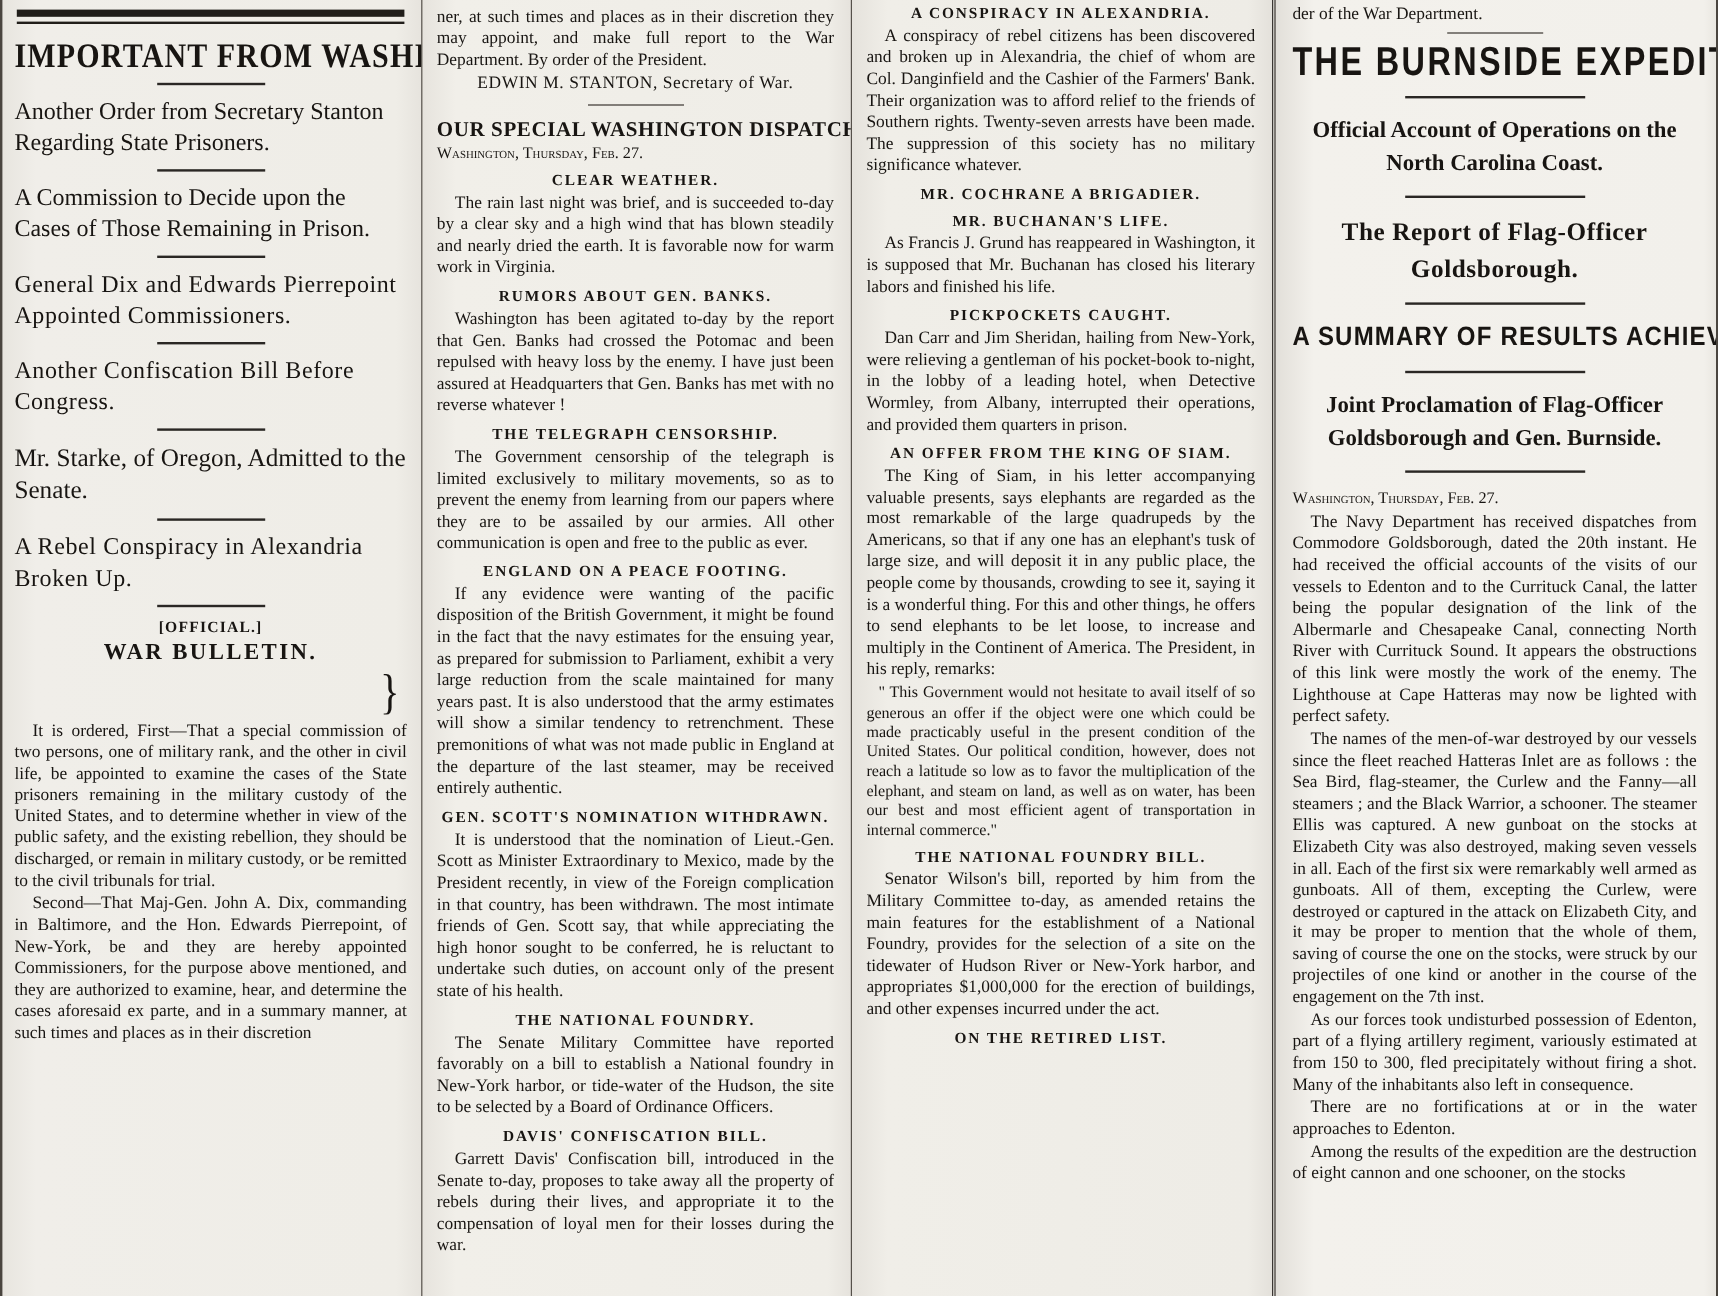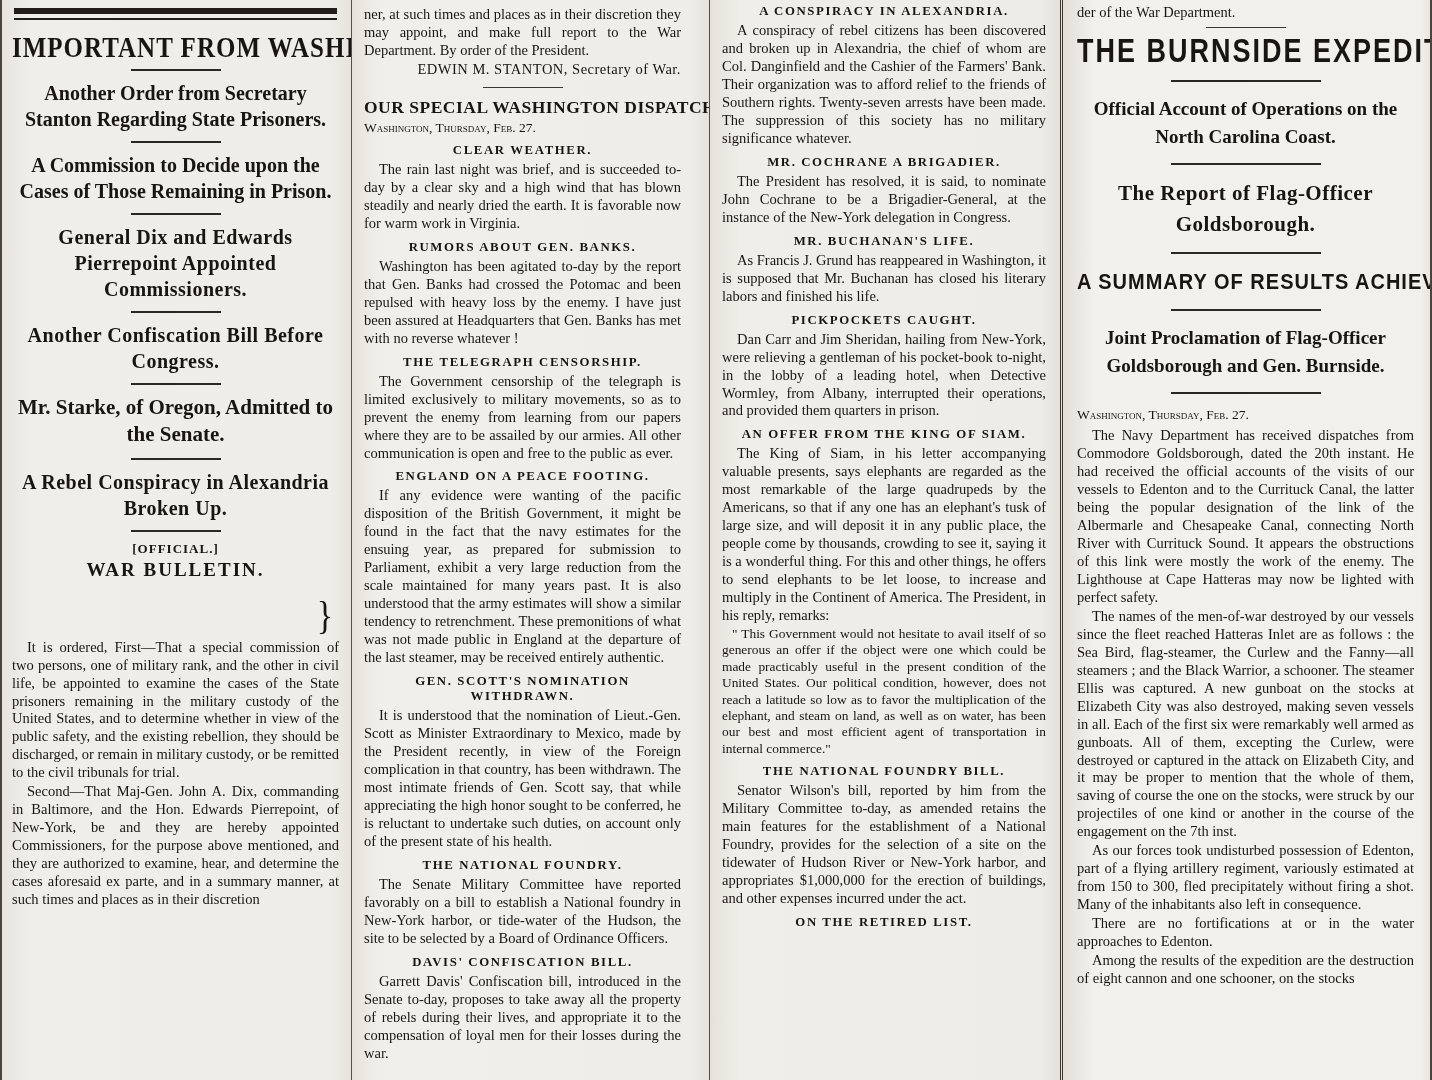--- a/index.html
+++ b/index.html
@@ -13,46 +13,46 @@
   .page{
     display:flex;width:1432px;height:1080px;
     background:
       linear-gradient(90deg, #e7e4de 0px, #f0eee9 30px, #efede7 330px, #e6e3dd 352px,
                       #f1efe9 380px, #efede7 690px, #e5e2dc 710px,
                       #f0eee8 740px, #eeece6 1040px, #e2dfd9 1063px,
                       #f3f1ec 1095px, #f2f0eb 1420px, #e8e5df 1432px);
   }
   .col{position:relative;box-sizing:border-box;height:1080px;overflow:hidden;}
   .col-1{width:352px;padding:4px 12px 0 10px;border-left:2px solid #4a453f;border-right:1px solid #55504a;}
-  .col-2{width:358px;padding:6px 28px 0 12px;border-right:1px solid #55504a;}
+  .col-2{width:358px;padding:6px 14px 0 12px;border-right:1px solid #55504a;}
   .col-3{width:353px;padding:2px 14px 4px 12px;border-right:3px double #3b3733;}
   .col-4{width:369px;padding:4px 16px 0 14px;border-right:2px solid #4a453f;}
 
   .masthead-rule{height:4px;border-top:6px solid #211e1a;border-bottom:2px solid #211e1a;margin:4px 2px 12px 2px;}
   .rule{width:90px;border:0;border-top:2px solid #2a2724;margin:9px auto;}
   .rule.thin{border-top:1.5px solid #3a3631;width:80px;}
 
   .headline-1{
     font-size:25px;font-weight:bold;text-align:center;letter-spacing:1px;
     white-space:nowrap;margin:0 0 2px 0;transform:scaleY(1.15);transform-origin:top center;
     font-family:"Liberation Serif", serif;
   }
-  .deck{font-size:20px;font-weight:bold;text-align:center;line-height:1.3;margin:2px 0;}
+  .deck{font-size:20px;font-weight:normal;line-height:1.3;margin:2px 0;}
   .deck.heavy{letter-spacing:0.5px;}
   .official{font-size:13px;text-align:center;letter-spacing:1px;margin:2px 0;font-weight:bold;}
-  .bulletin-title{font-size:19px;text-align:center;letter-spacing:2px;font-weight:bold;margin:2px 0 16px;}
+  .bulletin-title{font-size:19px;text-align:center;letter-spacing:2px;font-weight:bold;margin:2px 0 4px;}
   .order-line{font-size:12.5px;font-weight:bold;text-align:center;letter-spacing:1.2px;line-height:1.5;margin:0 0 2px;}
   .dateline-wrap{display:flex;justify-content:flex-end;align-items:center;margin:0 6px 4px 0;}
   .dateline-lines{text-align:right;font-size:13.5px;line-height:1.25;font-variant:small-caps;font-weight:bold;}
   .dateline-lines .dl2{font-variant:normal;font-weight:normal;font-size:14px;}
   .brace{font-size:34px;font-weight:normal;margin-left:3px;transform:scaleY(1.2);}
 
   .body-p{font-size:14.5px;line-height:1.24;text-align:justify;margin:0 0 1px 0;text-indent:15px;}
   .body-p.noindent{text-indent:0;}
-  .signature{font-size:14.5px;margin:1px 0 0 0;text-align:right;letter-spacing:0.5px;}
+  .signature{font-size:14.5px;margin:1px 0 0 0;text-align:center;letter-spacing:0.5px;}
 
   .section-title{font-size:17.5px;text-align:center;letter-spacing:0.5px;font-weight:bold;margin:6px 0 2px;white-space:nowrap;}
   .sub-dateline{font-size:13.5px;text-align:left;margin:0 10px 4px 0;font-variant:small-caps;font-weight:normal;}
   .head-sm{font-size:12.8px;font-weight:bold;text-align:center;letter-spacing:1.6px;margin:7px 0 3px;}
   .quote-p{font-size:13.4px;line-height:1.22;text-align:justify;margin:1px 0;text-indent:10px;}
 
   .headline-4{
     font-size:27px;font-weight:bold;text-align:center;letter-spacing:2px;white-space:nowrap;
     font-family:"Liberation Sans", sans-serif;transform:scaleY(1.25);transform-origin:center;
     margin:8px 0 6px;
@@ -130,21 +130,20 @@
     </div>
   </div>
 
   <div class="col col-3">
     <div>
       <div class="head-sm" style="margin-top:2px;">A CONSPIRACY IN ALEXANDRIA.</div>
       <p class="body-p">A conspiracy of rebel citizens has been discovered and broken up in Alexandria, the chief of whom are Col. Danginfield and the Cashier of the Farmers' Bank. Their organization was to afford relief to the friends of Southern rights.  Twenty-seven arrests have been made.  The suppression of this society has no military significance whatever.</p>
     </div>
     <div>
       <div class="head-sm">MR. COCHRANE A BRIGADIER.</div>
-      <p class="body-p">The President has resolved, it is said, to nominate John Cochrane to be a Brigadier-General, at the instance of the New-York delegation in Congress.</p>
     </div>
     <div>
       <div class="head-sm">MR. BUCHANAN'S LIFE.</div>
       <p class="body-p">As Francis J. Grund has reappeared in Washington, it is supposed that Mr. Buchanan has closed his literary labors and finished his life.</p>
     </div>
     <div>
       <div class="head-sm">PICKPOCKETS CAUGHT.</div>
       <p class="body-p">Dan Carr and Jim Sheridan, hailing from New-York, were relieving a gentleman of his pocket-book to-night, in the lobby of a leading hotel, when Detective Wormley, from Albany, interrupted their operations, and provided them quarters in prison.</p>
     </div>
     <div>

